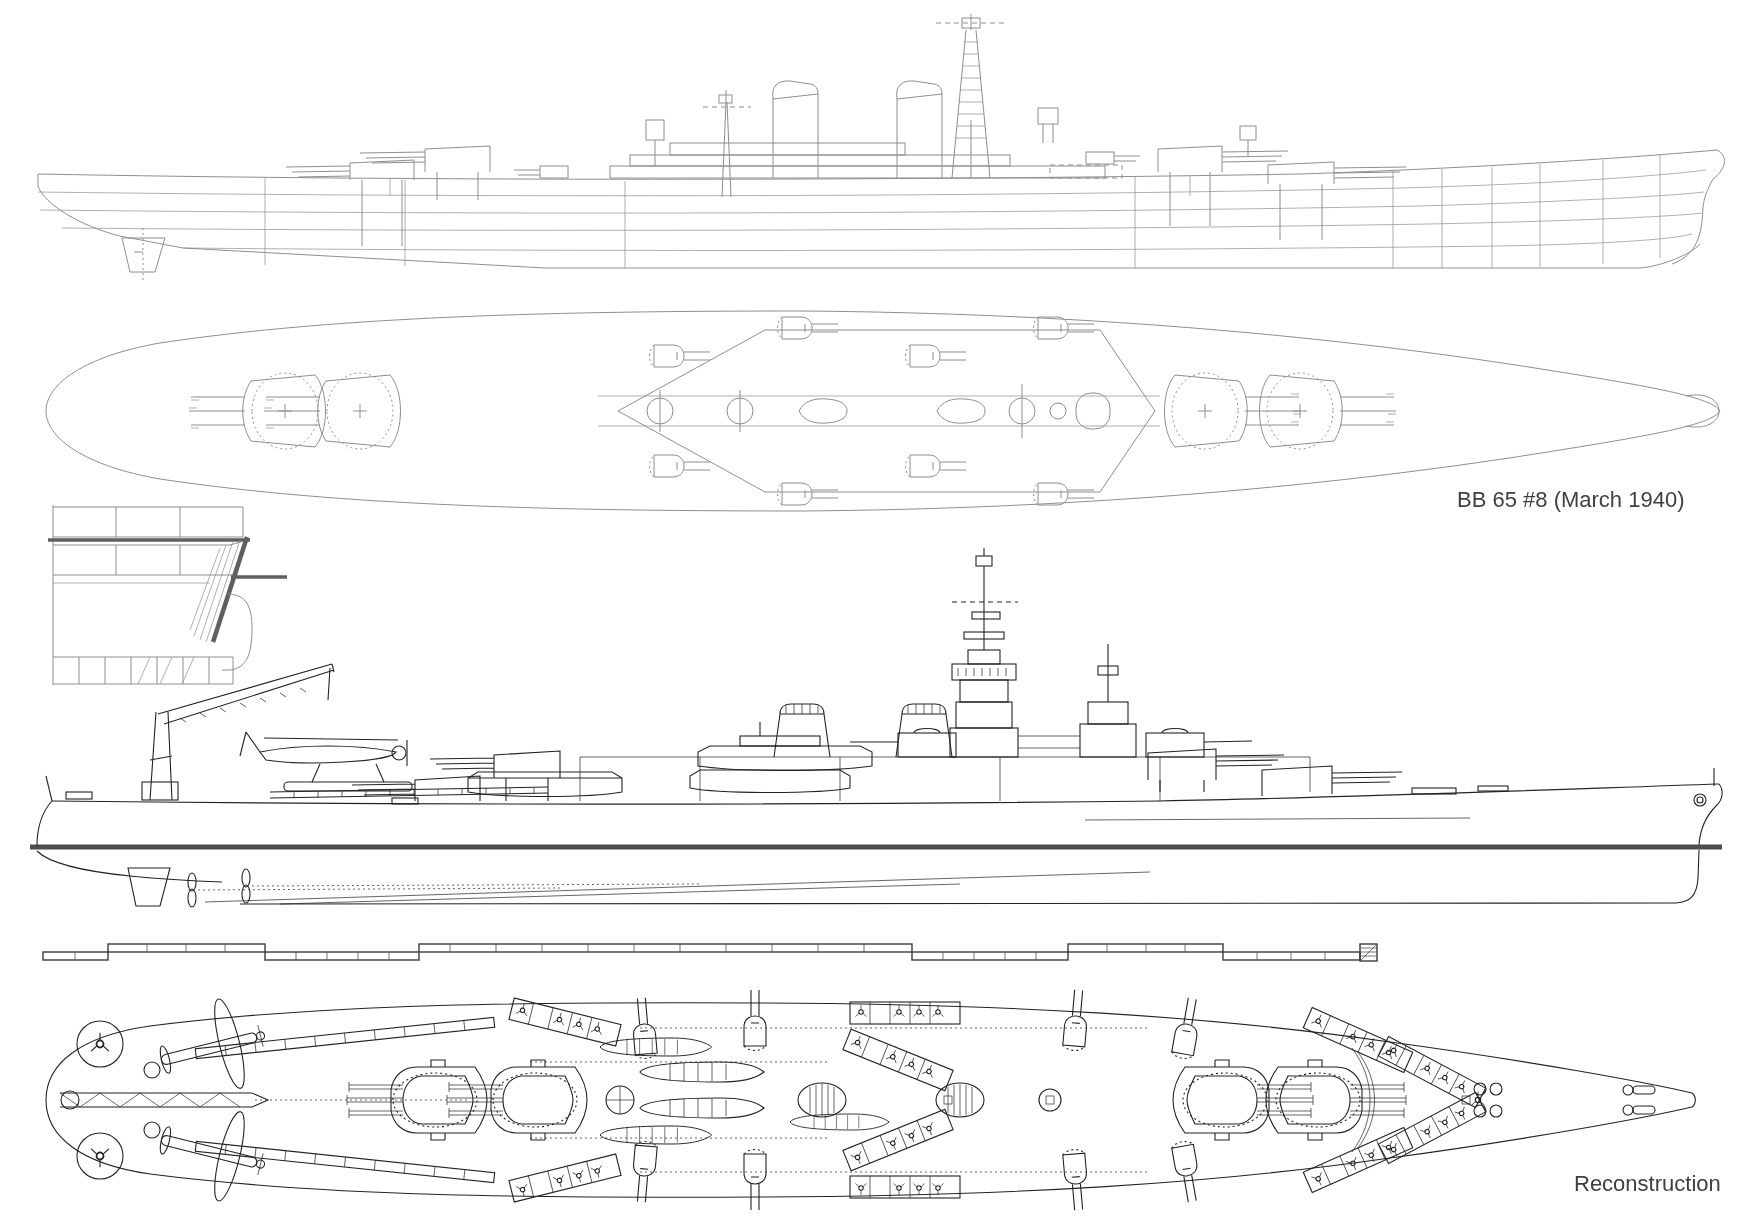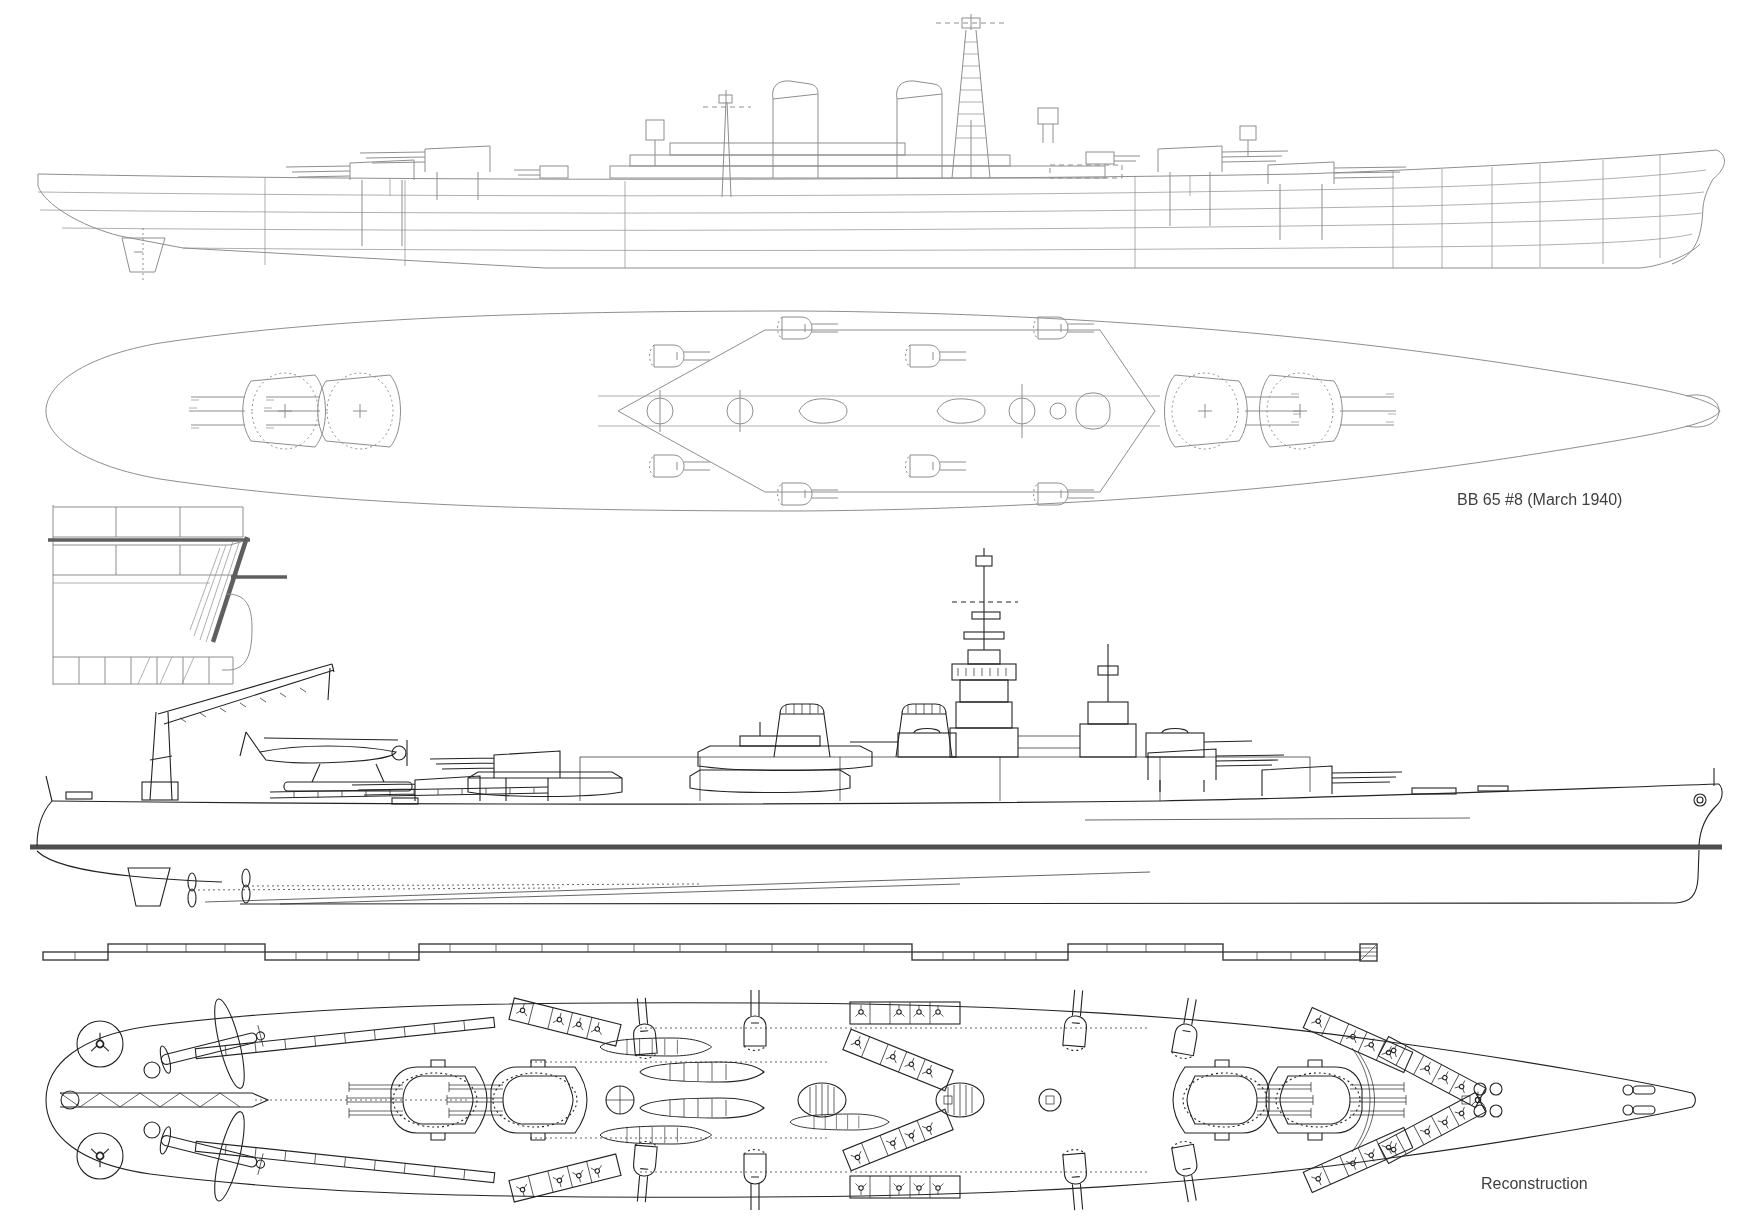--- a/index.html
+++ b/index.html
@@ -19,21 +19,21 @@
   .v-draft{stroke:var(--draft-stroke);stroke-width:1;}
   .v-detail{stroke:var(--detail-stroke);}
   .v-recon{stroke:var(--recon-stroke);stroke-width:1.1;}
   .v-belt{stroke:var(--belt-stroke);stroke-width:1.4;}
   .wl{stroke:var(--waterline-stroke);stroke-width:5;}
   .thin{stroke-width:.7;}
   .w3{stroke-width:3.5;}
   .w4{stroke-width:4.5;}
   .dash{stroke-dasharray:5 4;}
   .dot{stroke-dasharray:2 3;}
-  .lbl{position:absolute;color:var(--label-text);font-size:16px;line-height:26px;white-space:nowrap;}
+  .lbl{position:absolute;color:var(--label-text);font-size:22px;line-height:26px;white-space:nowrap;}
 </style>
 </head>
 <body>
 
 <div id="sheet">
 <svg width="1755" height="1217" viewBox="0 0 1755 1217">
 <defs>
 
   <g id="gturret">
     <path d="M-30,-36 C-44,-20 -44,20 -30,36 L34,30 C45,14 45,-14 34,-30 Z"></path>
@@ -376,14 +376,14 @@
           <circle cx="1496" cy="1111" r="6"></circle>
     <circle cx="1628" cy="1090" r="5"></circle>
           <rect x="1633" y="1086" width="22" height="8" rx="4"></rect>
     <circle cx="1628" cy="1110" r="5"></circle>
           <rect x="1633" y="1106" width="22" height="8" rx="4"></rect>
   </g>
 </g>
 </svg>
 
 <div class="lbl" style="left:1457px;top:487px;">BB 65 #8 (March 1940)</div>
-<div class="lbl" style="left:1481px;top:1171px;">Reconstruction</div>
+<div class="lbl" style="left:1574px;top:1171px;">Reconstruction</div>
 </div>
 
 </body></html>

